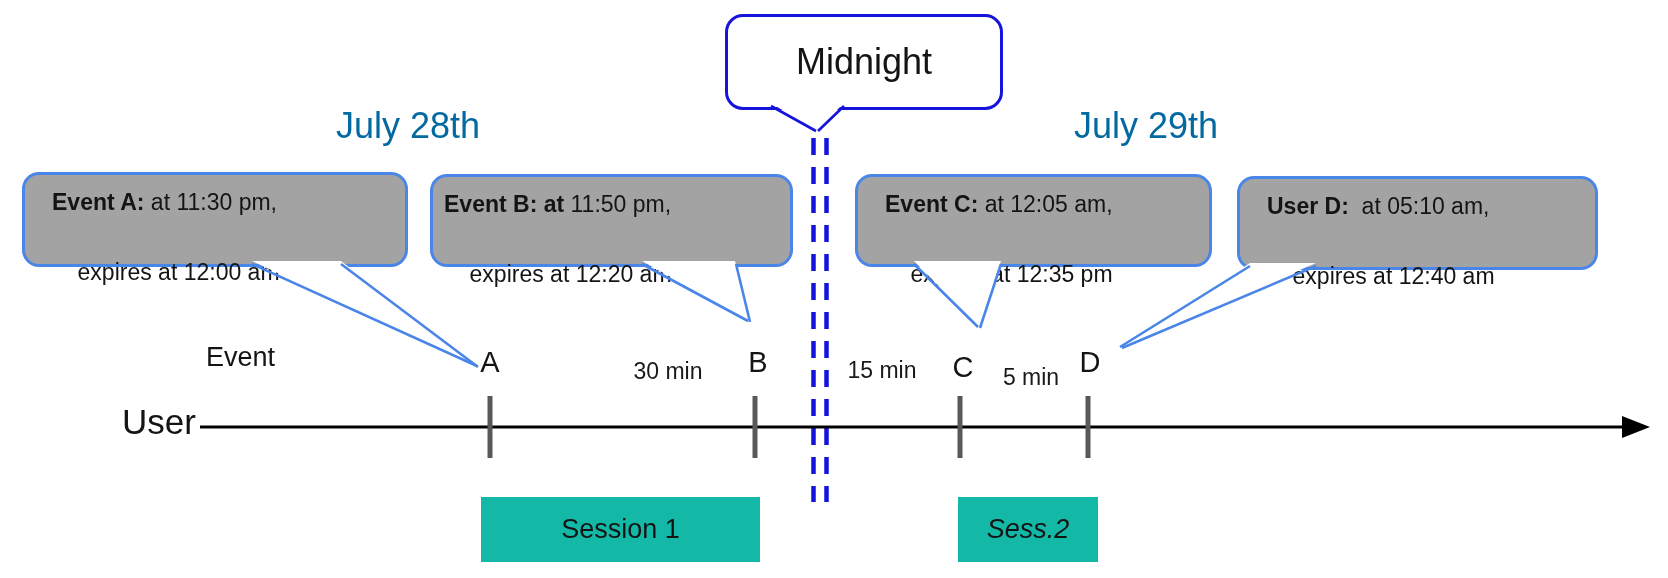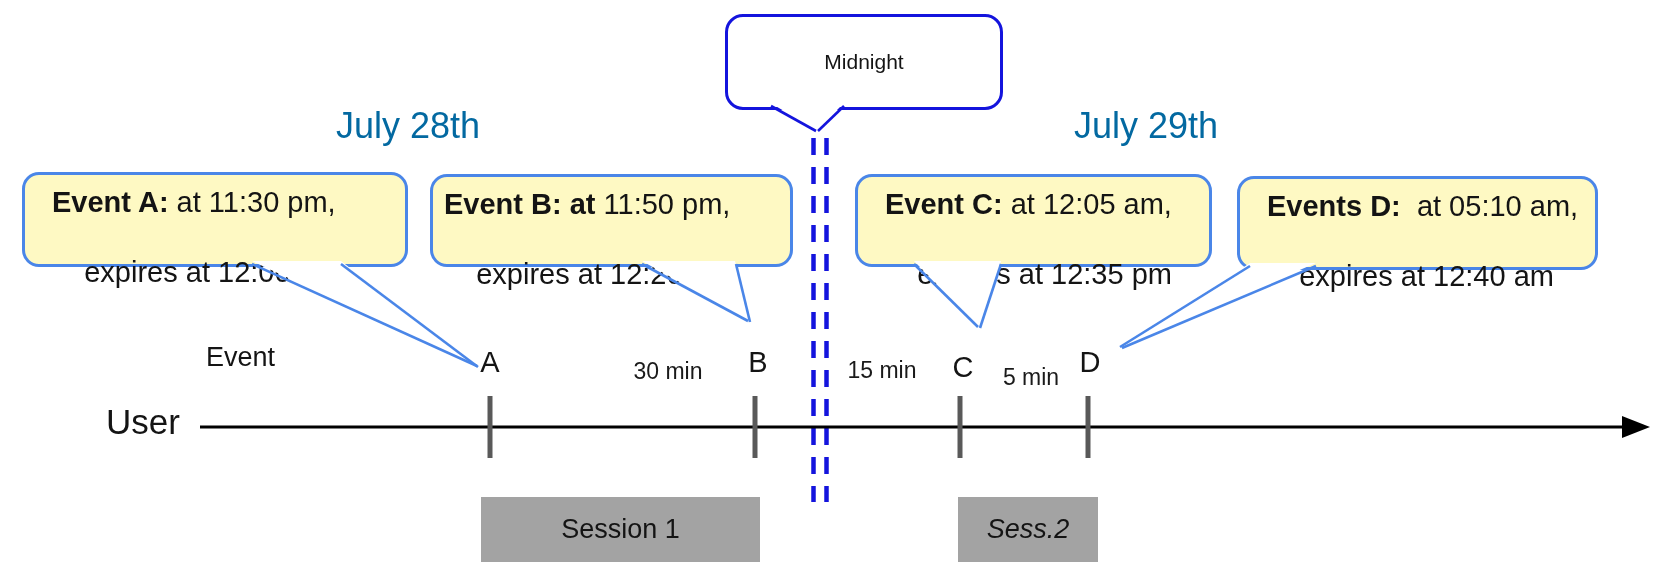--- a/index.html
+++ b/index.html
@@ -10,48 +10,48 @@
     font-family:"Liberation Sans", sans-serif;
     color:#141414;
     overflow:hidden;
   }
   .layer{position:absolute;left:0;top:0;width:1668px;height:578px;pointer-events:none;}
   .abs{position:absolute;}
   .center{display:flex;align-items:center;justify-content:center;text-align:center;}
   .date-label{font-size:36px;color:#0369a1;}
   .bubble{
     position:absolute;
-    background:#fef9c3;
+    background:#a3a3a3;
     border:3px solid #4a86e8;
     border-radius:17px;
     box-sizing:border-box;
-    font-size:29px;
+    font-size:23px;
     line-height:35px;
     padding:10px 14px 0 27px;
     white-space:pre-wrap;
   }
   .bubble b{font-weight:bold;}
   .midnight-bubble{
     position:absolute;
     left:725px;top:14px;width:278px;height:96px;
     background:#fff;
     border:3px solid #1414dd;
     border-radius:18px;
     box-sizing:border-box;
-    font-size:21px;
+    font-size:36px;
     justify-content:center;
   }
   .tick-label{font-size:29px;width:44px;}
   .gap-label{font-size:23px;color:#1a1a1a;}
   .events-label{font-size:27px;}
-  .user-label{font-size:35px;}
+  .user-label{font-size:35px;margin-left:16px;}
   .session-box{
     position:absolute;
     top:497px;height:65px;
-    background:#a3a3a3;
+    background:#14b8a6;
     box-sizing:border-box;
     font-size:27px;
   }
 </style>
 </head>
 <body>
 
 <div class="stage">
 
   <svg class="layer" viewBox="0 0 1668 578">
@@ -77,21 +77,21 @@
 
   <div class="bubble" style="left:22px;top:172px;width:386px;height:95px;"><b>Event A:</b><span> at 11:30 pm,</span><br>
     <span>expires at 12:00 am</span>
   </div>
   <div class="bubble" style="left:430px;top:174px;width:363px;height:93px;padding-left:11px;"><b>Event B: at</b><span> 11:50 pm,</span><br>
     <span>expires at 12:20 am</span>
   </div>
   <div class="bubble" style="left:855px;top:174px;width:357px;height:93px;"><b>Event C:</b><span> at 12:05 am,</span><br>
     <span>expires at 12:35 pm</span>
   </div>
-  <div class="bubble" style="left:1237px;top:176px;width:361px;height:94px;"><b>Events D:</b><span>  at 05:10 am,</span><br>
+  <div class="bubble" style="left:1237px;top:176px;width:361px;height:94px;"><b>User D:</b><span>  at 05:10 am,</span><br>
     <span>expires at 12:40 am</span>
   </div>
 
   <div class="abs center events-label" style="left:183px;top:340px;width:115px;height:34px;">Event</div>
   <div class="abs user-label" style="left:106px;top:402px;">User</div>
 
   <div class="abs center tick-label" style="left:468px;top:346px;">A</div>
   <div class="abs center tick-label" style="left:736px;top:346px;">B</div>
   <div class="abs center tick-label" style="left:941px;top:351px;">C</div>
   <div class="abs center tick-label" style="left:1068px;top:346px;">D</div>

